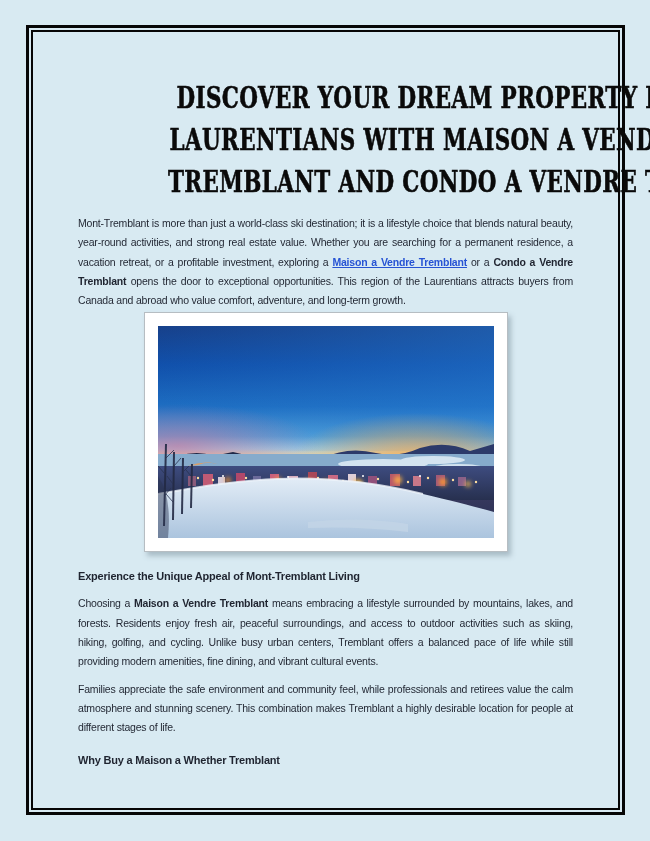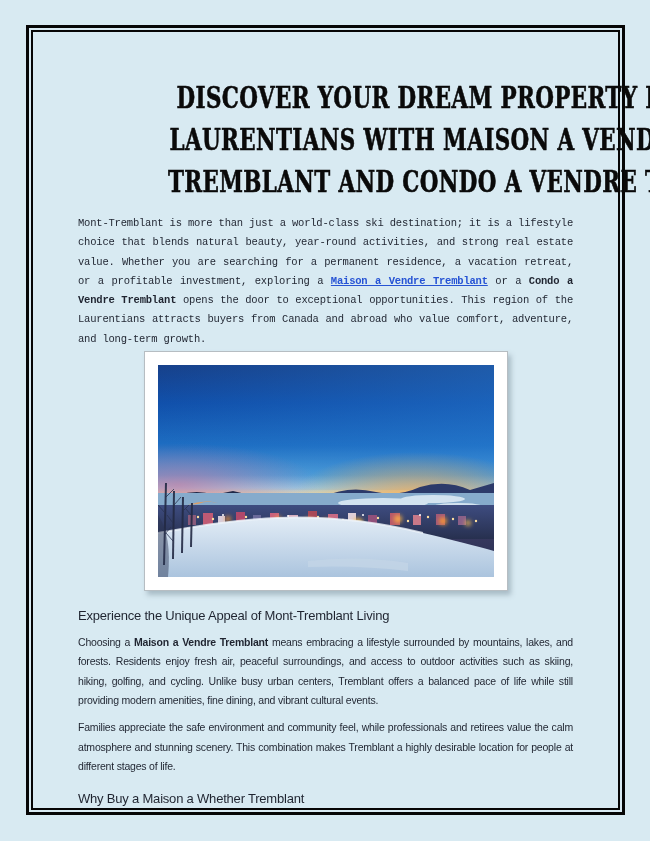--- a/index.html
+++ b/index.html
@@ -21,26 +21,26 @@
   .title .tl span{
     display:inline-block;white-space:nowrap;
     font-family:"DejaVu Serif",serif;font-weight:bold;font-size:29px;
     letter-spacing:0.5px;transform:scaleX(0.74);transform-origin:center;
     -webkit-text-stroke:0.6px var(--title,#0a0a0a);
   }
   .content p{
     margin:8px 0 0 0;font-size:10.5px;line-height:19.3px;letter-spacing:-0.2px;
     color:var(--body-text,#1f2430);text-align:justify;
   }
-  .content p.intro{margin-top:12px;font-family:Liberation Mono, monospace;}
+  .content p.intro{margin-top:12px;}
   .content .b{font-weight:bold;}
   a.link{color:var(--link,#2653d4);font-weight:bold;text-decoration:underline;cursor:pointer;}
   h2.sec{
-    margin:15px 0 0 0;font-size:13px;line-height:19px;letter-spacing:-0.2px;
-    font-weight:normal;color:var(--body-text,#1f2430);
+    margin:15px 0 0 0;font-size:11px;line-height:19px;letter-spacing:-0.2px;
+    font-weight:bold;color:var(--body-text,#1f2430);
   }
   h2.sec.why{margin-top:13px;}
   figure.photo-frame{
     display:block;width:336px;margin:2px auto 0 auto;background:#ffffff;
     padding:13px;border:1px solid #b6bdc2;box-shadow:3px 4px 5px rgba(110,130,145,0.45);
   }
   figure.photo-frame svg{display:block;}
 </style>
 </head>
 <body>

